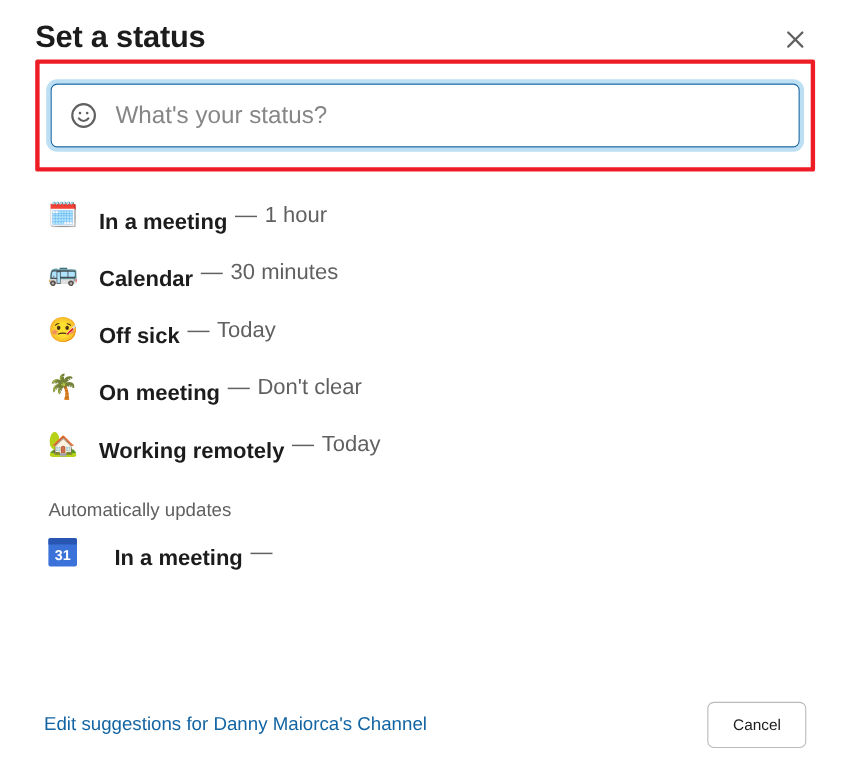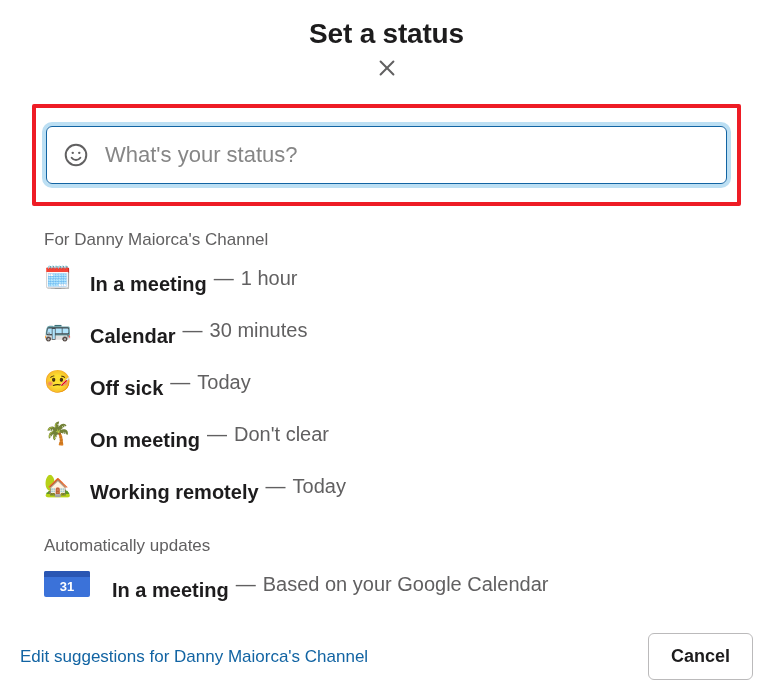--- a/index.html
+++ b/index.html
@@ -11,23 +11,21 @@
     height: 700px;
     position: relative;
     color: #1d1c1d;
   }
   .dialog {
     padding: 18px 32px 0 32px;
   }
   .header {
     display: flex;
     justify-content: space-between;
-    align-items: center;
-    margin-bottom: 18px;
-    flex-direction: column;
+    align-items: flex-start;
   }
   .title {
     font-size: 28px;
     font-weight: 800;
     letter-spacing: -0.2px;
   }
   .close-btn {
     width: 36px;
     height: 36px;
     display: flex;
@@ -104,60 +102,60 @@
     margin: 0 7px;
   }
   .sugg-dur {
     color: #616061;
   }
   .auto-section {
     padding-left: 12px;
     margin-bottom: 30px;
   }
   .cal-icon {
-    width: 46px;
+    width: 26px;
     height: 26px;
     background: #3b72d9;
     color: #fff;
     border-radius: 2px;
     display: inline-flex;
     align-items: center;
     justify-content: center;
     font-size: 13px;
     font-weight: 700;
-    margin-right: 22px;
+    margin-right: 34px;
     position: relative;
   }
   .cal-icon::before {
     content: "";
     position: absolute;
     left: 0; right: 0; top: 0;
     height: 6px;
     background: #2a56b3;
     border-radius: 2px 2px 0 0;
   }
   .cal-num { position: relative; top: 2px; }
   .footer {
     position: absolute;
     left: 0; right: 0; bottom: 20px;
     display: flex;
     align-items: center;
     justify-content: space-between;
-    padding: 0 20px;
+    padding: 0 40px;
     gap: 48px;
   }
   .edit-link {
     color: #1264a3;
     font-size: 17px;
     cursor: pointer;
   }
   .btn-group { display: flex; gap: 14px; }
   .btn {
-    font-size: 18px;
-    font-weight: 700;
+    font-size: 14px;
+    font-weight: 400;
     padding: 12px 22px;
     border-radius: 6px;
     cursor: pointer;
     border: none;
   }
   .btn-cancel {
     background: #fff;
     border: 1px solid #bbbabb;
     color: #1d1c1d;
   }
@@ -188,21 +186,20 @@
           <circle cx="12" cy="12" r="9.5"></circle>
           <circle cx="9" cy="10" r="1.1" fill="currentColor" stroke="none"></circle>
           <circle cx="15" cy="10" r="1.1" fill="currentColor" stroke="none"></circle>
           <path d="M8 14.5c1 1.4 2.4 2.1 4 2.1s3-.7 4-2.1" stroke-linecap="round"></path>
         </svg>
       </span>
       <input class="status-input" type="text" placeholder="What's your status?" style="">
     </div>
   </div>
 
-  <div class="section-label">For Danny Maiorca's Channel</div>
 
   <div class="suggestions">
     <div class="sugg-row">
       <span class="sugg-icon">🗓️</span>
       <span class="sugg-label">In a meeting</span>
       <span class="sugg-sep">—</span>
       <span class="sugg-dur">1 hour</span>
     </div>
     <div class="sugg-row">
       <span class="sugg-icon">🚌</span>
@@ -232,21 +229,20 @@
 
   <div class="section-label">Automatically updates</div>
 
   <div class="auto-section">
     <div class="sugg-row">
       <span class="cal-icon">
         <span class="cal-num">31</span>
       </span>
       <span class="sugg-label">In a meeting</span>
       <span class="sugg-sep">—</span>
-      <span class="sugg-dur">Based on your Google Calendar</span>
     </div>
   </div>
 
 </div>
 
 <div class="footer">
   <span class="edit-link">Edit suggestions for Danny Maiorca's Channel</span>
   <div class="btn-group">
     <button class="btn btn-cancel">Cancel</button>
   </div>

